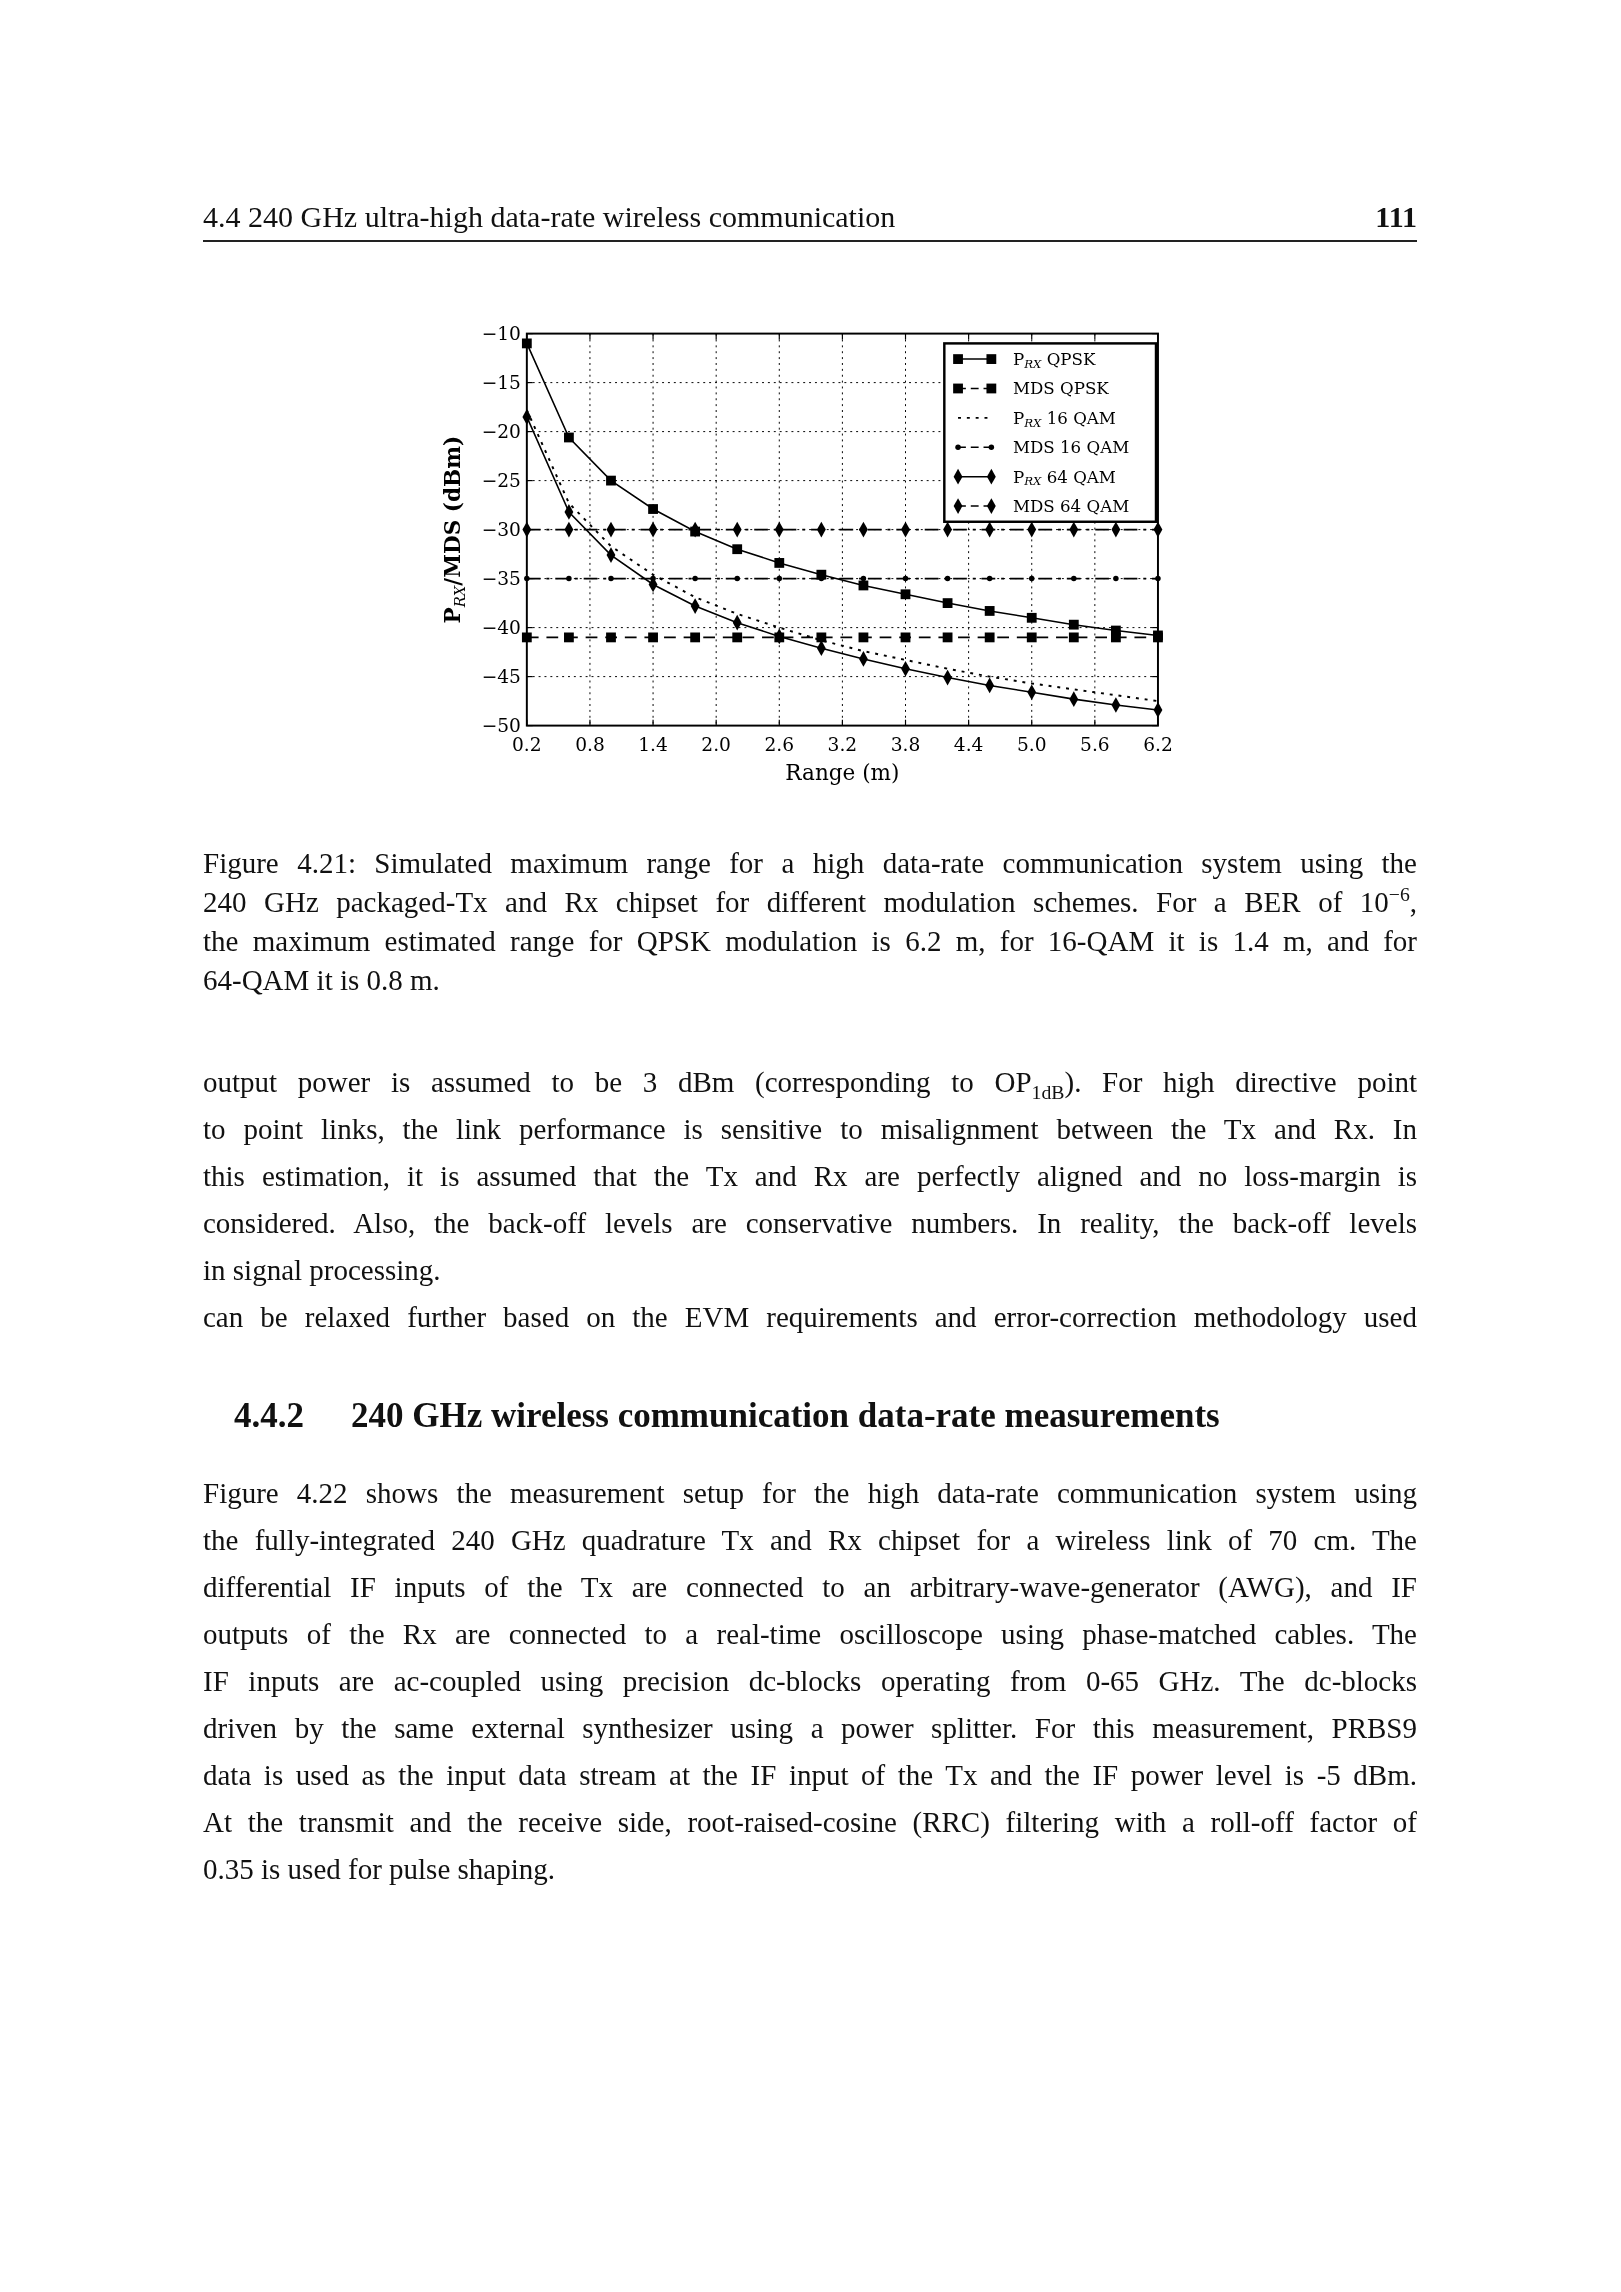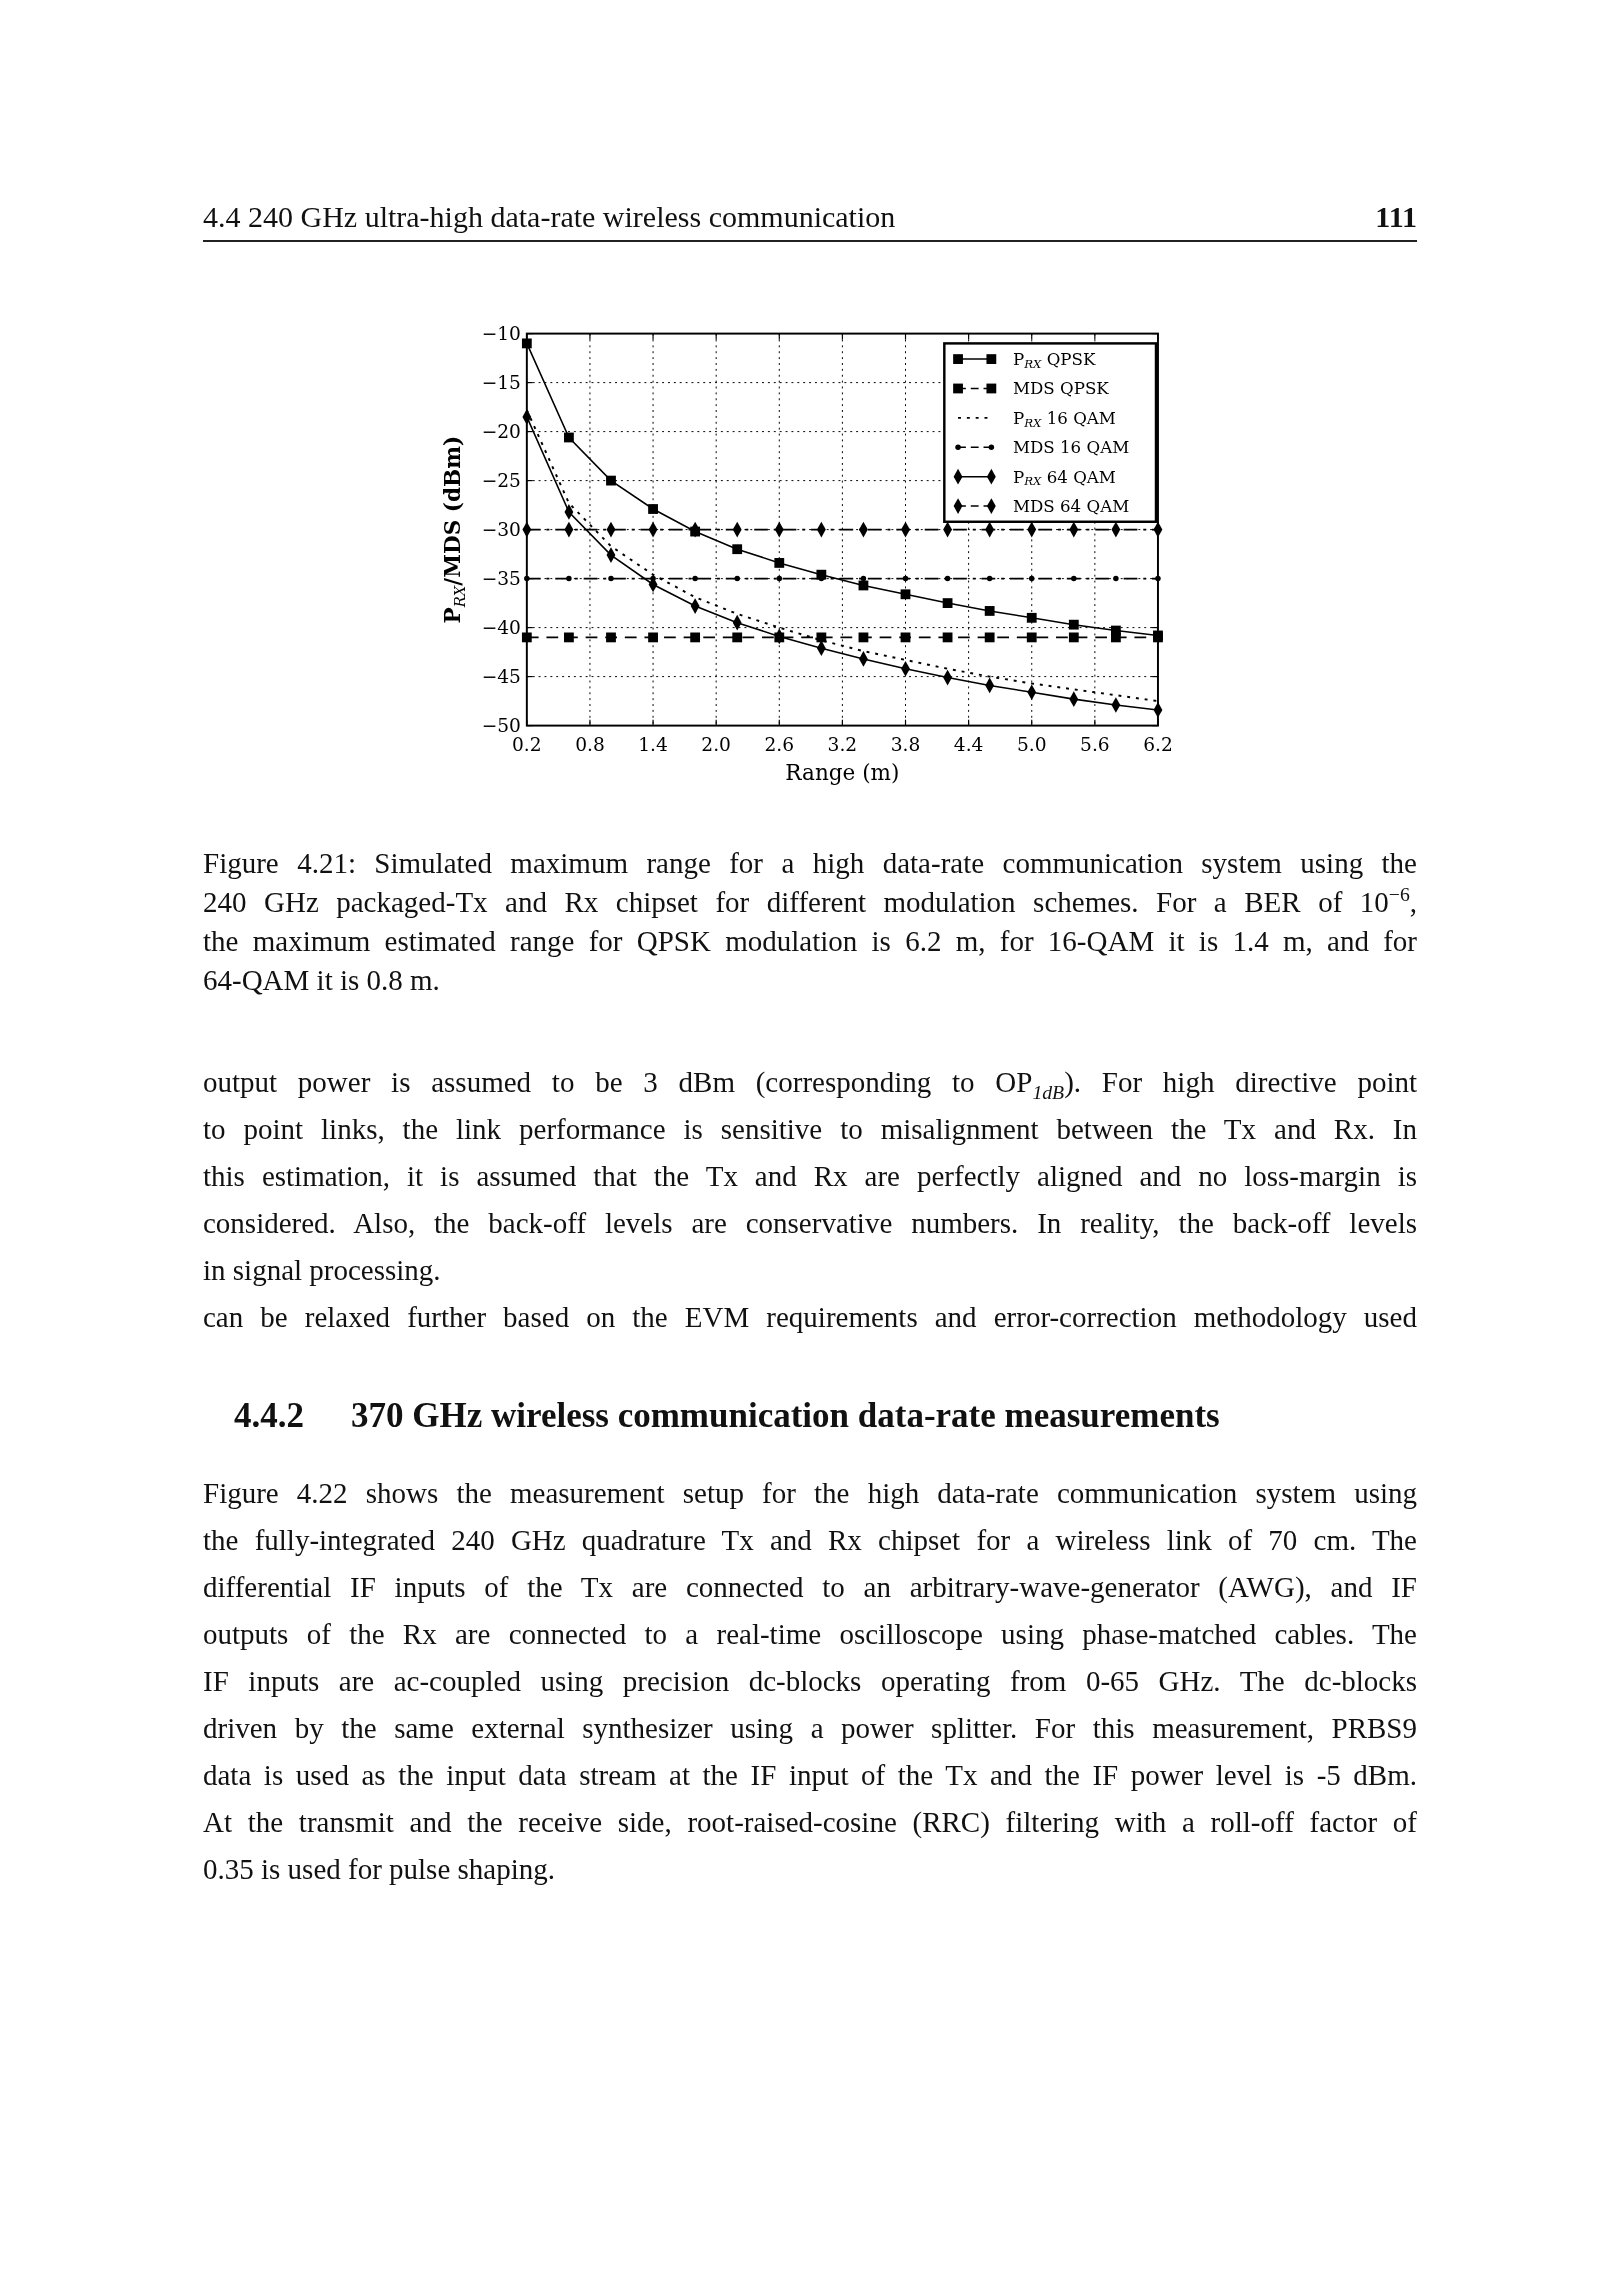--- a/index.html
+++ b/index.html
@@ -17,21 +17,21 @@
   .para { position: absolute; left: 203px; width: 1214px; font-size: 29px; line-height: 47px;
           text-align: justify; }
   .para1 { top: 1059px; }
   .para2 { top: 1470px; }
   .section-heading { position: absolute; left: 203px; top: 1392px; width: 1214px; font-size: 35px;
                      font-weight: bold; line-height: 47px; }
   .section-num { display: inline-block; width: 117px; margin-left: 31px; }
   .line { display: block; text-align: justify; text-align-last: justify; }
   .line.last { text-align-last: left; }
   sup, sub { font-size: 0.68em; line-height: 0; }
-  sub.it { font-style: italic; }
+  sub.it { }
 </style>
 </head>
 <body>
 
 <div class="page-header">
   <span class="header-title">4.4 240 GHz ultra-high data-rate wireless communication</span>
   <span class="header-page">111</span>
 </div>
 
 <div class="figure">
@@ -242,21 +242,21 @@
 <div class="para para1">
   <span class="line"><span>output power is assumed to be 3 dBm (corresponding to OP</span><sub class="it">1dB</sub><span>).  For high directive point</span></span>
   <span class="line">to point links, the link performance is sensitive to misalignment between the Tx and Rx.  In</span>
   <span class="line">this estimation, it is assumed that the Tx and Rx are perfectly aligned and no loss-margin is</span>
   <span class="line">considered. Also, the back-off levels are conservative numbers. In reality, the back-off levels</span>
   <span class="line last">in signal processing.</span>
   <span class="line">can be relaxed further based on the EVM requirements and error-correction methodology used</span>
 </div>
 
 <div class="section-heading">
-  <span class="section-num">4.4.2</span><span>370 GHz wireless communication data-rate measurements</span>
+  <span class="section-num">4.4.2</span><span>240 GHz wireless communication data-rate measurements</span>
 </div>
 
 <div class="para para2">
   <span class="line">Figure 4.22 shows the measurement setup for the high data-rate communication system using</span>
   <span class="line">the fully-integrated 240 GHz quadrature Tx and Rx chipset for a wireless link of 70 cm.  The</span>
   <span class="line">differential IF inputs of the Tx are connected to an arbitrary-wave-generator (AWG), and IF</span>
   <span class="line">outputs of the Rx are connected to a real-time oscilloscope using phase-matched cables.  The</span>
   <span class="line">IF inputs are ac-coupled using precision dc-blocks operating from 0-65 GHz.  The dc-blocks</span>
   <span class="line">driven by the same external synthesizer using a power splitter. For this measurement, PRBS9</span>
   <span class="line">data is used as the input data stream at the IF input of the Tx and the IF power level is -5 dBm.</span>

